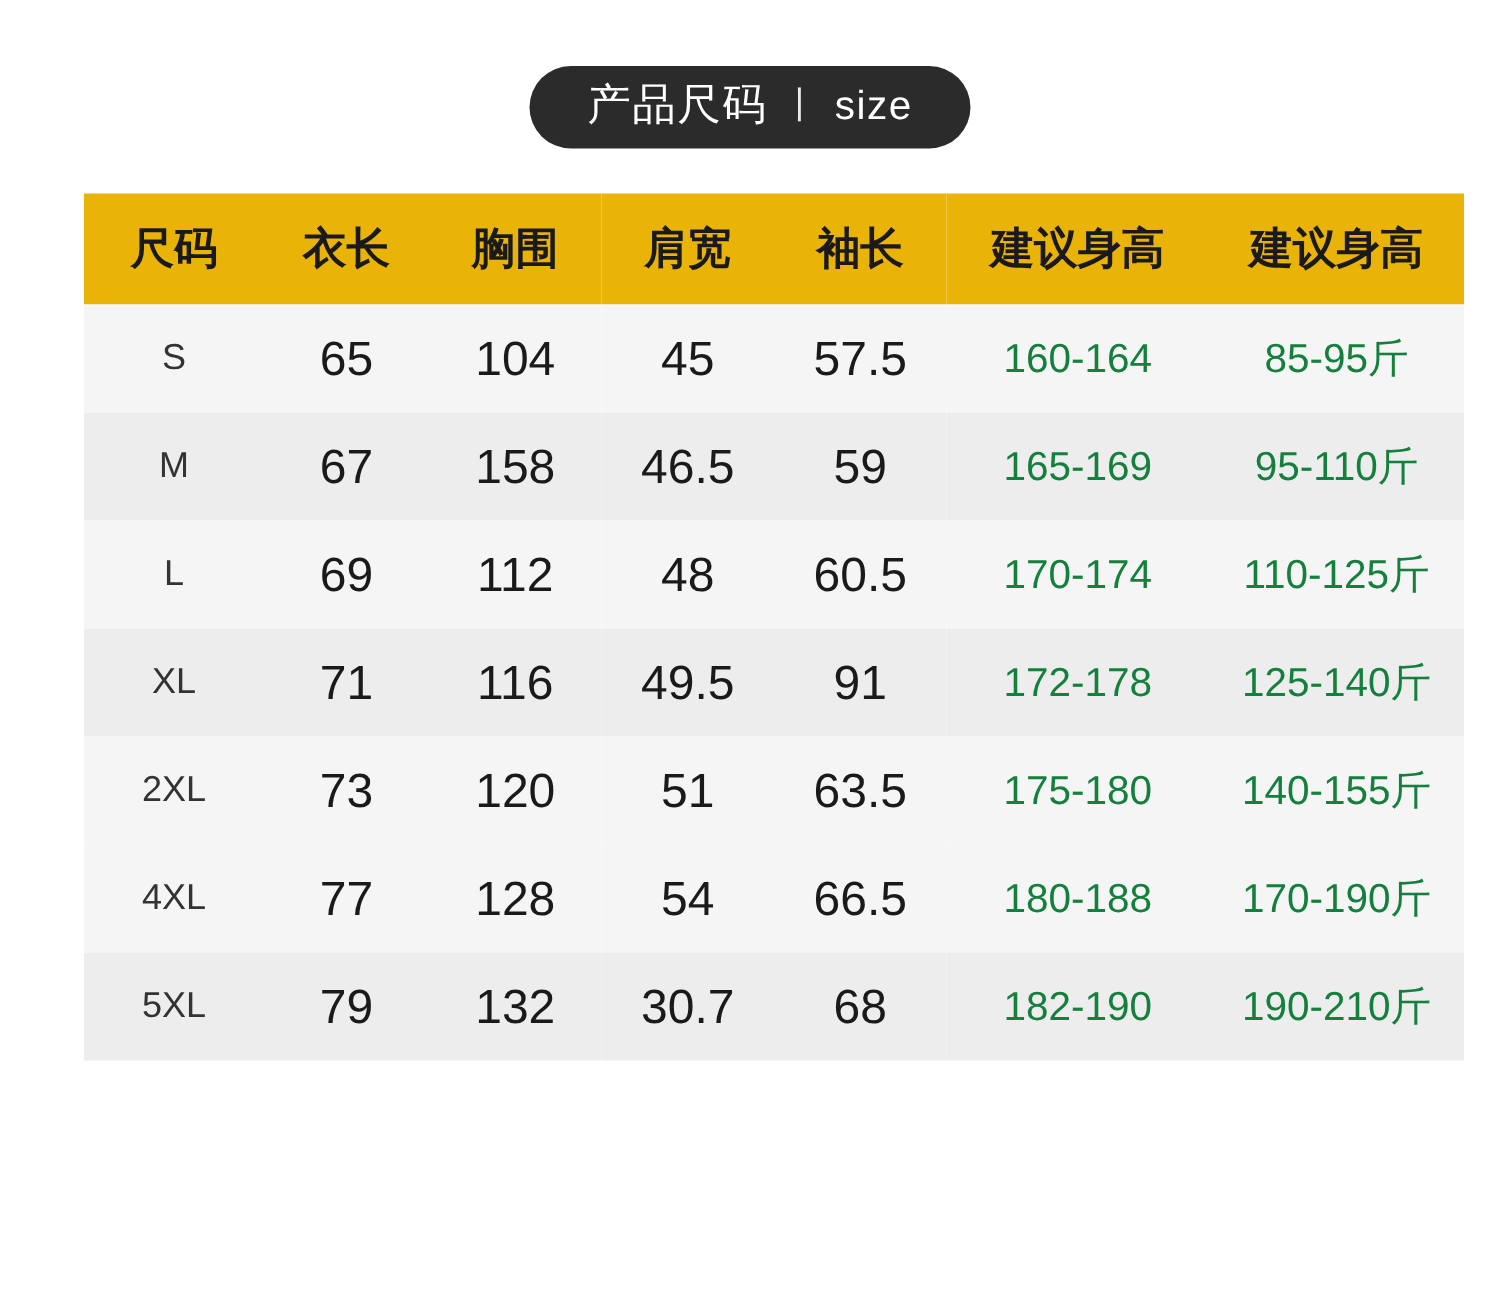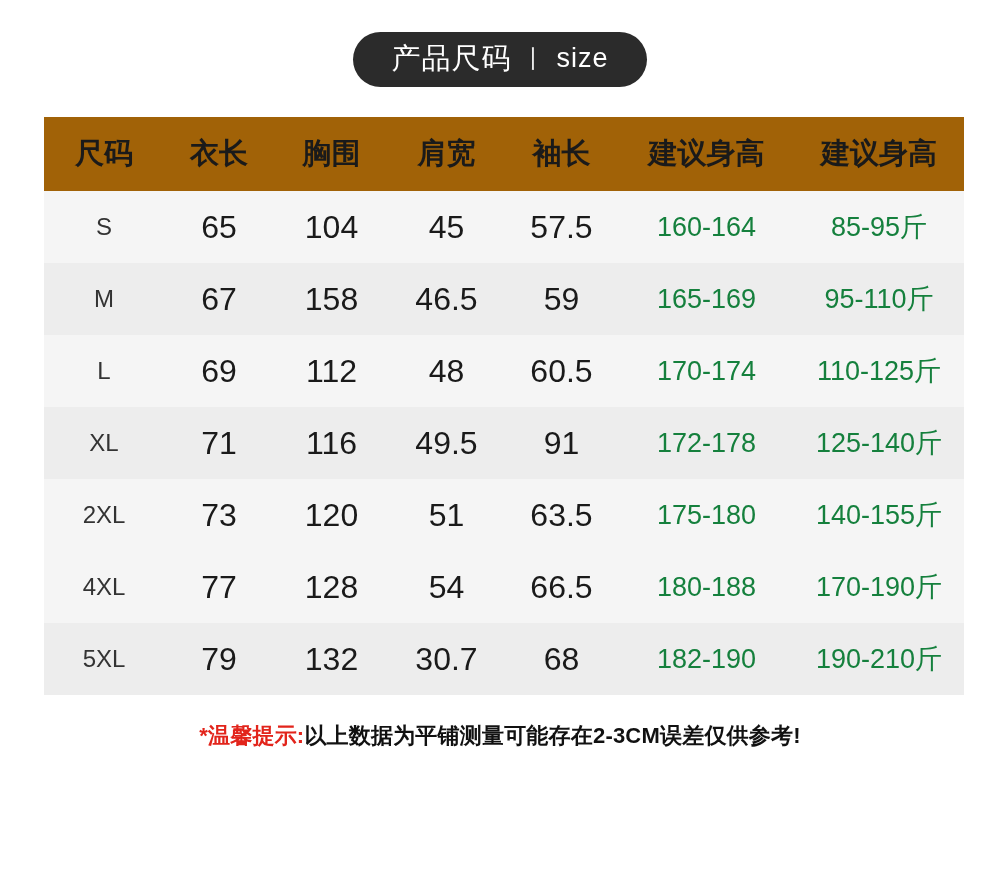--- a/index.html
+++ b/index.html
@@ -12,21 +12,21 @@
     height: 875px;
     font-family: "Liberation Sans", "DejaVu Sans", sans-serif;
     color: #1a1a1a;
     overflow: hidden;
   }
   .page {
     width: 1000px;
     height: 875px;
     position: relative;
     box-sizing: border-box;
-    padding: 4px;
+    padding: 16px;
     border-radius: 13px;
   }
   
   .title-wrap {
     display: flex;
     justify-content: center;
     padding-top: 28px;
   }
   .title-pill {
     background: #2b2b2b;
@@ -66,21 +66,21 @@
   table.size-table td {
     text-align: center;
     vertical-align: middle;
     border: none;
   }
   thead th {
     height: 72px;
     font-size: 29px;
     font-weight: bold;
     color: #1a1a1a;
-    background: #a16207;
+    background: #eab308;
   }
   tbody tr { height: 72px; }
   tbody tr.odd  td { background: #f5f5f5; }
   tbody tr.even td { background: #ededed; }
 
   td.size-label {
     font-size: 24px;
     color: #333333;
   }
   td.val {
@@ -200,17 +200,14 @@
           <td class="val">132</td>
           <td class="val">30.7</td>
           <td class="val">68</td>
           <td class="wide">182-190</td>
           <td class="wide">190-210斤</td>
         </tr>
       </tbody>
     </table>
   </div>
 
-  <div class="footnote">
-    <span class="star">*</span><span class="red">温馨提示:</span><span class="blk">以上数据为平铺测量可能存在2-3CM误差仅供参考!</span>
-  </div>
 
 </div>
 
 </body></html>

